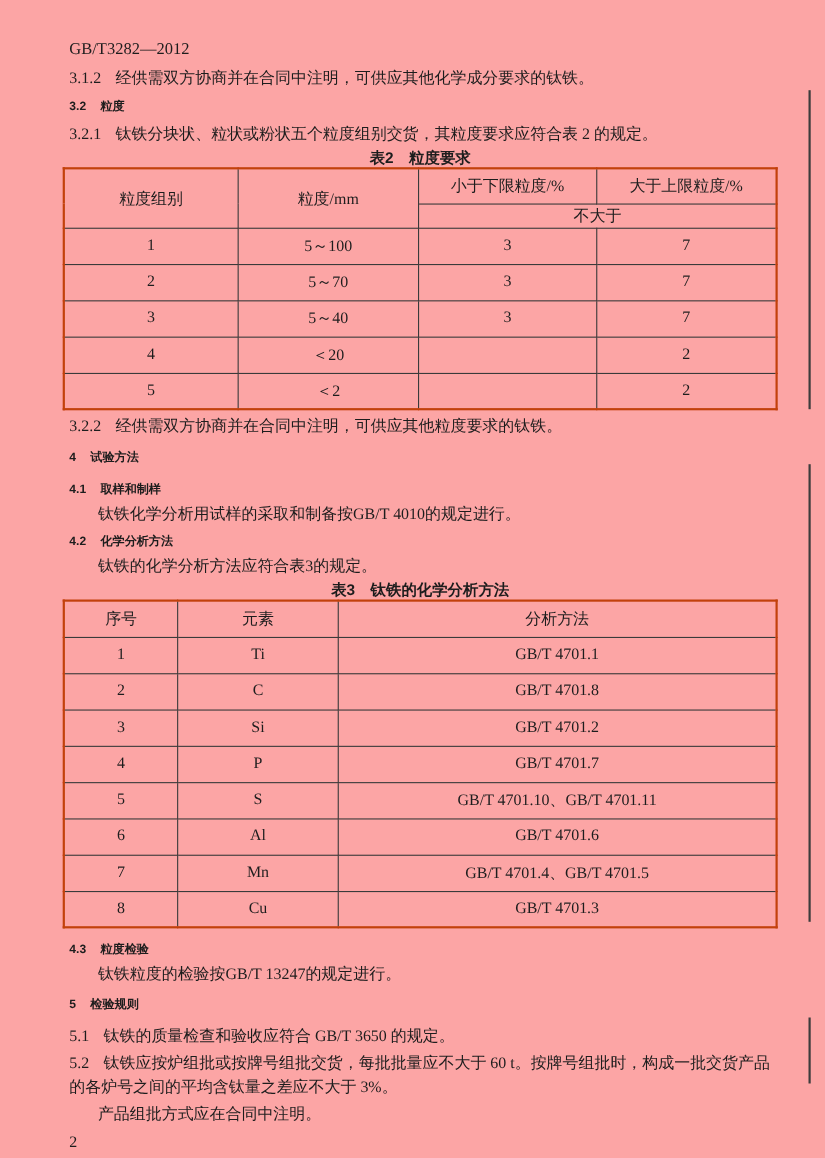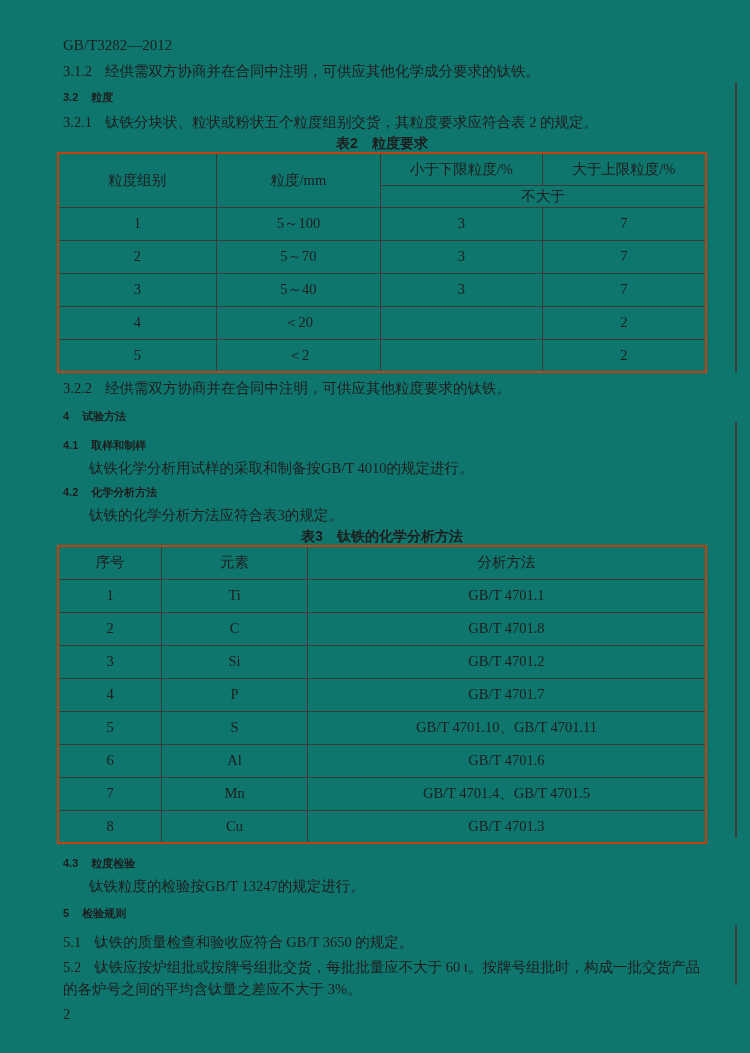--- a/index.html
+++ b/index.html
@@ -1,21 +1,21 @@
 <!DOCTYPE html>
 <html><head>
 <meta charset="utf-8">
 <style>
   * { box-sizing: border-box; }
   html, body { margin: 0; padding: 0; background: #ffffff; }
   .page {
     position: relative;
     width: 750px;
     height: 1053px;
-    background: #0f766e;
+    background: #fca5a5;
     font-family: "Liberation Serif", "DejaVu Serif", serif;
     color: #1d1d1d;
     overflow: hidden;
   }
   .content { padding: 35px 43px 0 57px; }
   .doc-code {
     margin: 0 0 6px 6px;
     font-size: 15px;
     line-height: 20px;
   }
@@ -243,20 +243,21 @@
     </p>
 
     <p class="para mb4">
       <span class="num">5.1</span><span>钛铁的质量检查和验收应符合 GB/T 3650 的规定。</span>
     </p>
 
     <p class="para mb3" style="line-height:22px">
       <span class="num">5.2</span><span>钛铁应按炉组批或按牌号组批交货，每批批量应不大于 60 t。按牌号组批时，构成一批交货产品的各炉号之间的平均含钛量之差应不大于 3%。</span>
     </p>
 
+    <p class="para indent">产品组批方式应在合同中注明。</p>
 
     <div class="pageno">2</div>
   </div>
 
   <div class="scanline" style="top:82px; height:290px;"></div>
   <div class="scanline" style="top:422px; height:416px;"></div>
   <div class="scanline" style="top:925px; height:60px;"></div>
 </div>
 
 </body></html>

